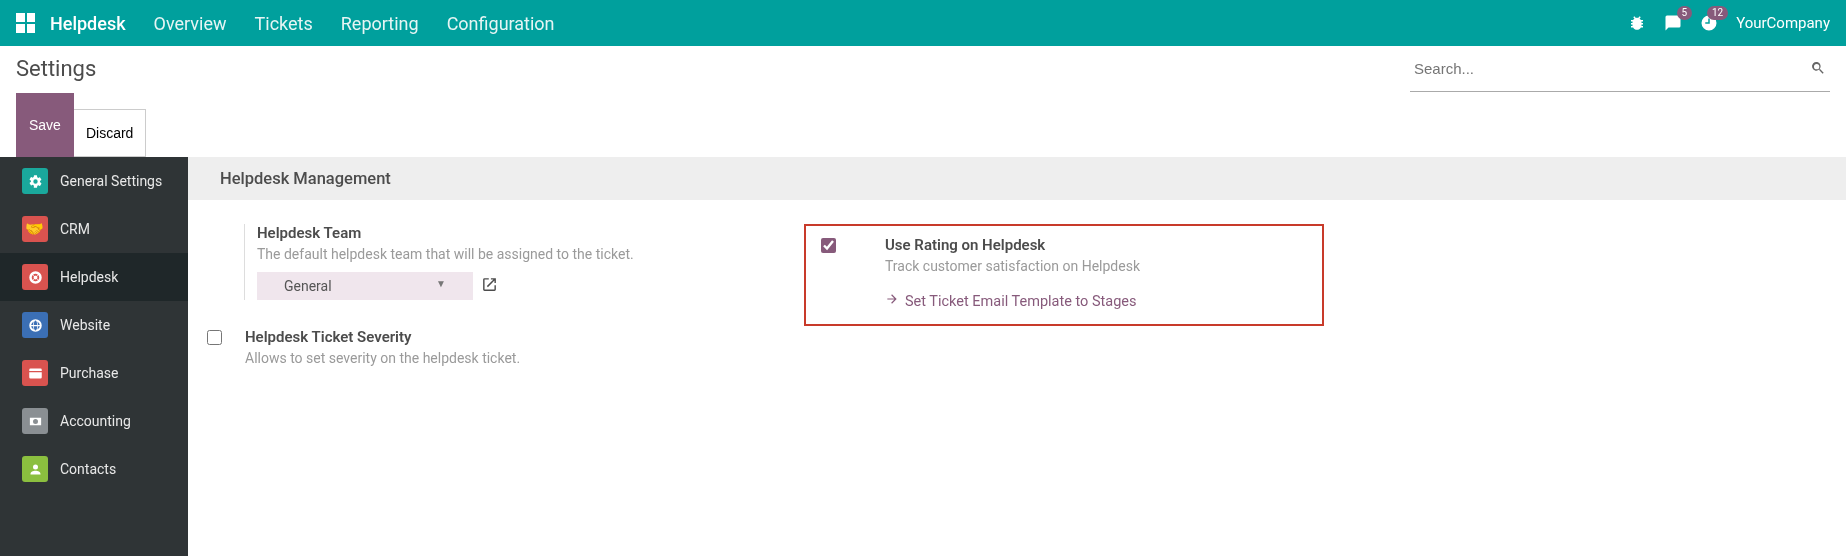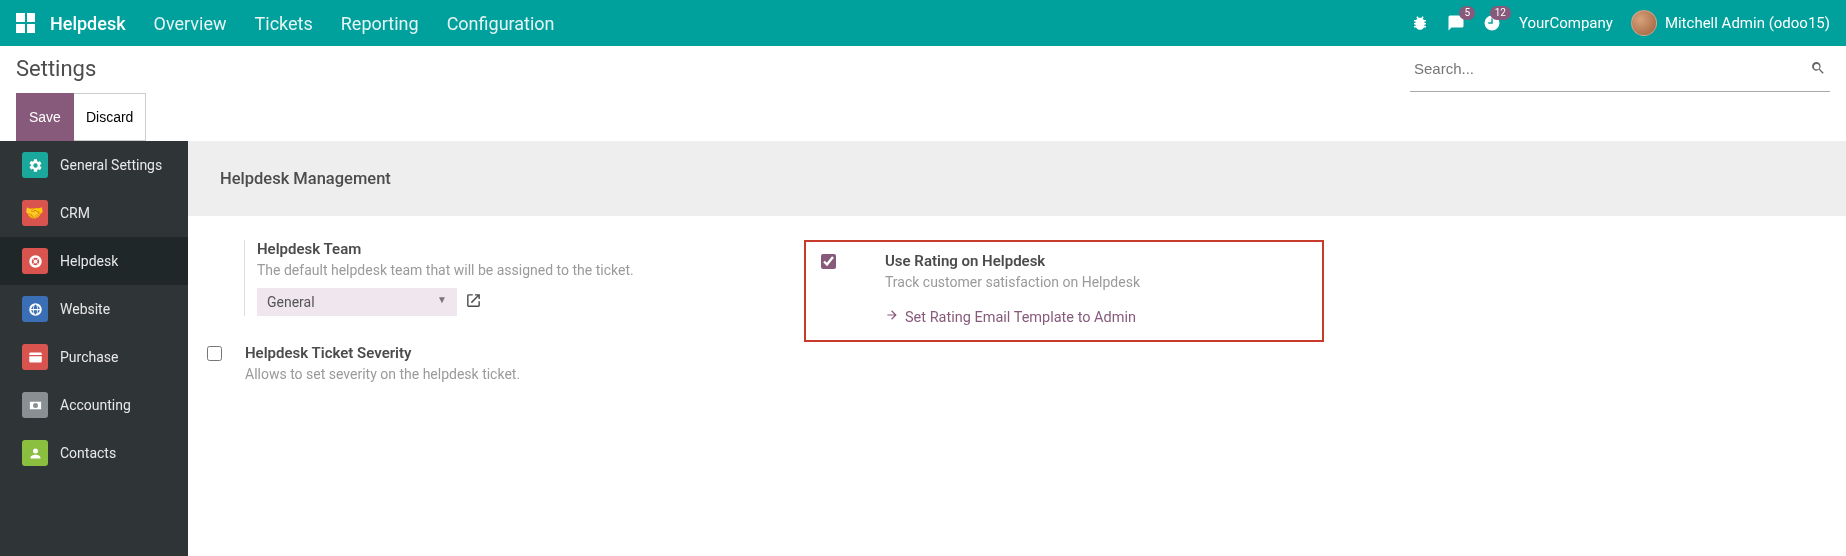--- a/index.html
+++ b/index.html
@@ -21,45 +21,45 @@
 .avatar { width: 26px; height: 26px; border-radius: 50%; background: radial-gradient(circle at 35% 35%, #d9a27a, #9a5f3a); display: inline-block; border: 1px solid rgba(255,255,255,0.3);}
 .user-name { font-size: 15px; }
 
 
 .control-panel { display: flex; align-items: flex-start; justify-content: space-between; padding: 10px 16px 0 16px; }
 .cp-left { display: flex; flex-direction: column; gap: 12px; }
 .page-title { font-size: 22px; color: #4c4c4c; font-weight: 400; }
 .btn-row { display: flex; gap: 0; }
 .btn { padding: 15px 12px; font-size: 14px; cursor: pointer; border: 1px solid #ccc; background: #fff; }
 .btn-primary { background: #875a7b; color: #fff; border-color: #875a7b; }
-.btn-primary + .btn { border-left: none; }
+.btn-primary + .btn { border-left: none; margin-top: 16px; }
 .search-box { border: none; border-bottom: 1px solid #aaa; width: 420px; font-size: 15px; padding: 4px 28px 14px 4px; outline: none; background: transparent;}
 .search-wrap { position: relative; }
 .search-wrap .mag { position: absolute; right: 4px; top: 4px; color: #666; }
 
 
 .body-wrap { display: flex; }
 .sidebar { width: 188px; background: #2f3436; color: #ddd; min-height: 520px; }
 .sidebar-item { display: flex; align-items: center; gap: 12px; padding: 11px 22px; cursor: pointer; font-size: 14px; color: #e8e8e8; }
 .sidebar-item .sb-icon { width: 26px; height: 26px; background: #777; border-radius: 3px; display: inline-flex; align-items: center; justify-content: center; font-size: 15px; color: #fff; flex-shrink: 0; }
 .sidebar-item.active { background: #1f2729; }
 
 .content { flex: 1; background: #fff; }
-.section-header { background: #eeeeee; padding: 28px 32px; font-size: 16.5px; font-weight: 500; color: #4c4c4c; }
+.section-header { background: #eeeeee; padding: 12px 32px; font-size: 16.5px; font-weight: 500; color: #4c4c4c; }
 .settings-grid { display: flex; gap: 40px; padding: 24px 56px; }
 .settings-col { flex: 1; max-width: 520px; }
 .setting-block { display: flex; gap: 20px; margin-bottom: 28px; padding-left: 12px; border-left: 1px solid #ddd;}
 .setting-block.no-border{border-left:1px solid transparent;}
 .setting-check { width: 18px; padding-top: 2px;}
 .setting-check input { width: 15px; height: 15px; accent-color: #875a7b; }
 .setting-body { flex: 1; }
 .setting-title { font-size: 15px; font-weight: 600; color: #4c4c4c; margin-bottom: 4px; }
 .setting-desc { font-size: 14px; color: #9a9a9a; margin-bottom: 10px; }
 .select-row { display: flex; align-items: center; gap: 8px; }
-.select-box { background: #f0e6ed; border: none; padding: 6px 10px; font-size: 14px; width: 200px; display: flex; justify-content: space-between; align-items: flex-start; cursor: pointer; color:#555;}
+.select-box { background: #f0e6ed; border: none; padding: 6px 27px; font-size: 14px; width: 216px; display: flex; justify-content: space-between; align-items: flex-start; cursor: pointer; color:#555;}
 .select-box .caret { color: #777; font-size: 10px; }
 .ext-link { color: #4c4c4c; font-size: 16px; cursor:pointer; }
 .action-link { color: #875a7b; font-size: 14.5px; display: inline-flex; align-items: center; gap: 6px; cursor: pointer; margin-top:8px;}
 .highlight-box { border: 2px solid #c83a2a; padding: 10px 14px 14px 14px; }
 
 
 svg.ico { width: 18px; height: 18px; fill: currentColor; }
 </style>
 </head>
 <body>
@@ -92,24 +92,20 @@
         </svg>
       <span class="badge">5</span>
     </span>
     <span class="icon-btn">
       <svg class="ico" viewBox="0 0 24 24">
           <path d="M12 2a10 10 0 1 0 10 10A10 10 0 0 0 12 2zm1 11H7v-2h4V6h2z"></path>
         </svg>
       <span class="badge">12</span>
     </span>
     <span class="company-name">YourCompany</span>
-    <div class="user-chip">
-      <span class="avatar"></span>
-      <span class="user-name">Mitchell Admin (odoo15)</span>
-    </div>
   </div>
 </div>
 
 <div class="control-panel">
   <div class="cp-left">
     <div class="page-title">Settings</div>
     <div class="btn-row">
       <button class="btn btn-primary">Save</button>
       <button class="btn">Discard</button>
     </div>
@@ -223,21 +219,21 @@
             </div>
             <div class="setting-body">
               <div class="setting-title">Use Rating on Helpdesk</div>
               <div class="setting-desc">Track customer satisfaction on Helpdesk</div>
               <div class="action-link">
                 <span>
                   <svg class="ico" style="width:14px;height:14px;fill:#875a7b" viewBox="0 0 24 24">
                       <path d="M4 11h12.17l-5.59-5.59L12 4l8 8-8 8-1.41-1.41L16.17 13H4z"></path>
                     </svg>
                 </span>
-                <span>Set Rating Email Template to Admin</span>
+                <span>Set Ticket Email Template to Stages</span>
               </div>
             </div>
           </div>
         </div>
       </div>
 
     </div>
   </div>
 </div>
 

